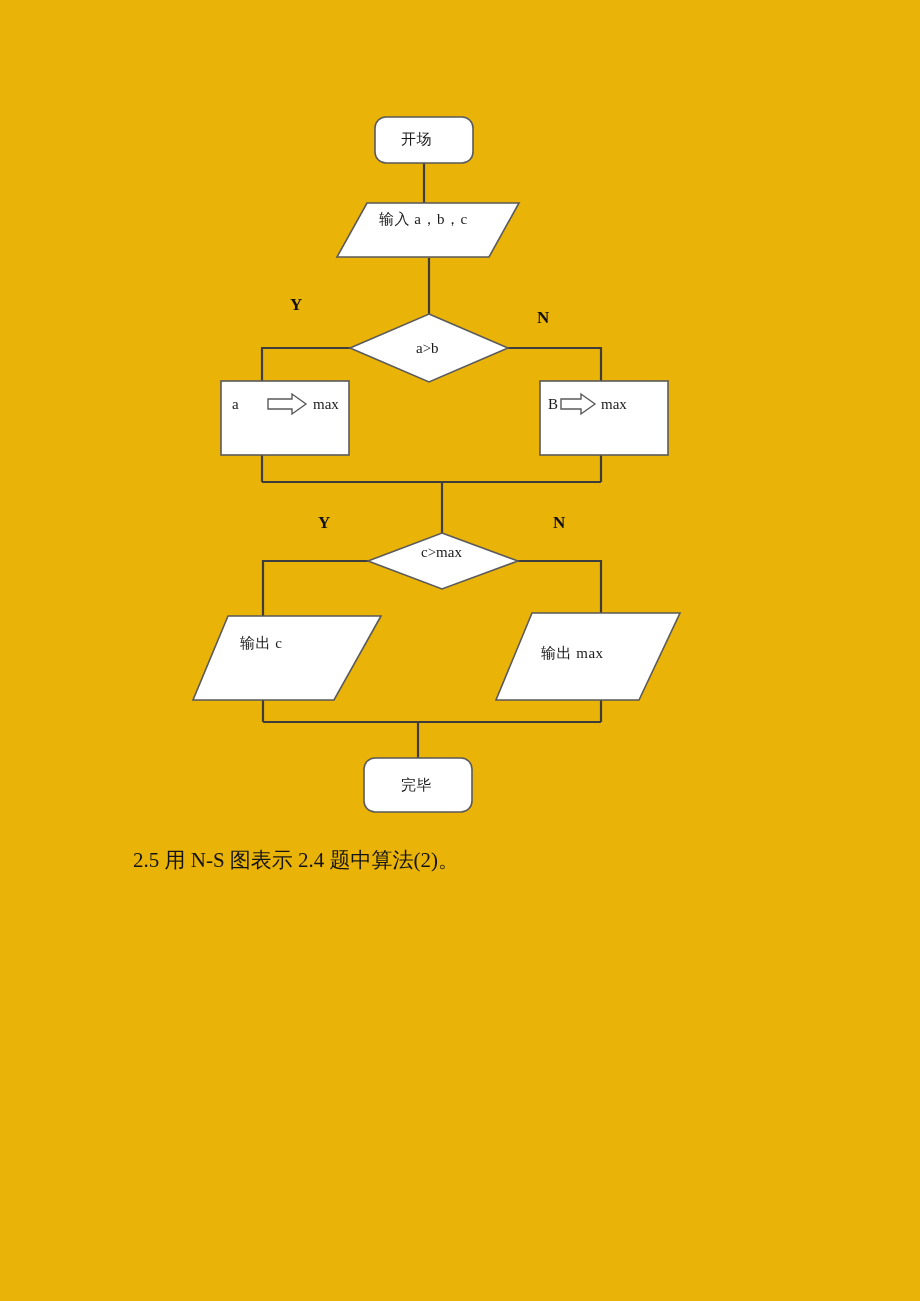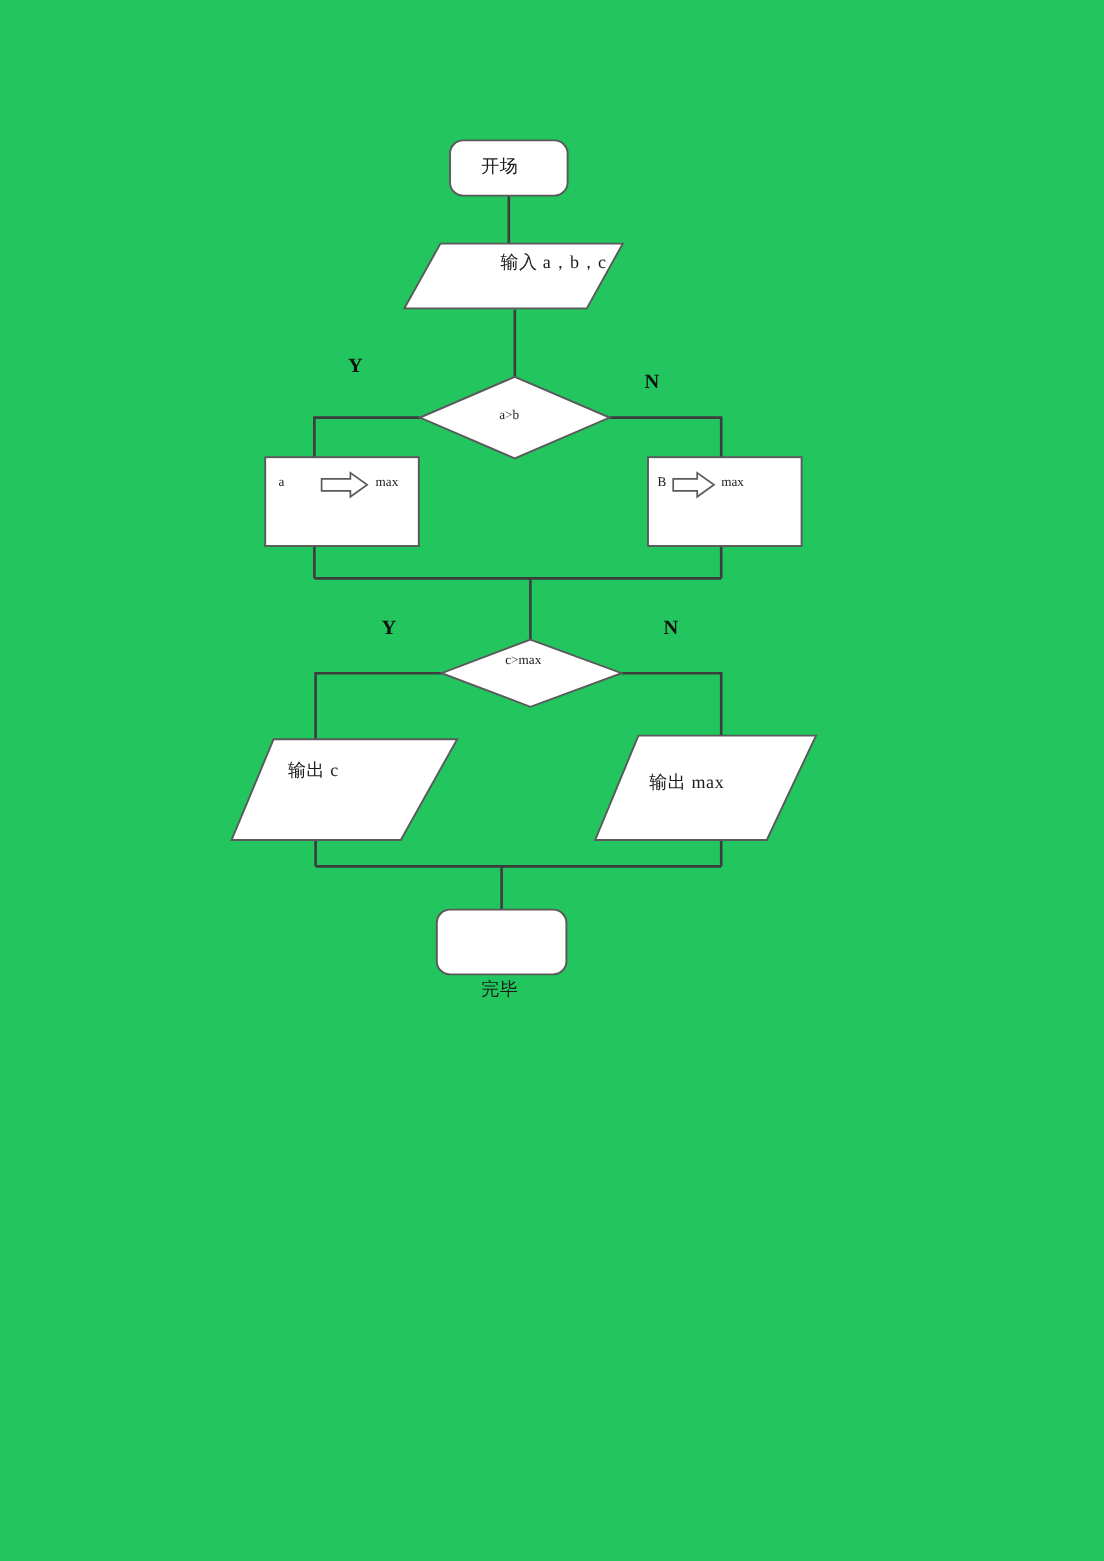--- a/index.html
+++ b/index.html
@@ -15,21 +15,21 @@
     color: #1a1a1a;
     overflow: hidden;
   }
 
   #page {
     position: absolute;
     left: 0;
     top: 0;
     width: 920px;
     height: 1301px;
-    background: #22c55e;
+    background: #eab308;
   }
 
   
   #flowchart {
     position: absolute;
     left: 0;
     top: 0;
     width: 920px;
     height: 840px;
   }
@@ -49,21 +49,21 @@
     color: #1a1a1a;
     white-space: nowrap;
     line-height: 1;
   }
   .cn {
     font-size: 15px;
     letter-spacing: 0.5px;
   }
   .latin {
     font-family: "Liberation Serif", "DejaVu Serif", serif;
-    font-size: 11px;
+    font-size: 15px;
   }
   .branch-label {
     position: absolute;
     font-family: "Liberation Serif", "DejaVu Serif", serif;
     font-size: 17px;
     font-weight: 700;
     color: #111;
     line-height: 1;
   }
 
@@ -144,21 +144,21 @@
       <g fill="#ffffff" stroke="#5a5a5a" stroke-width="1.4">
 
         <polygon points="268,399 292,399 292,394 306,404 292,414 292,409 268,409"></polygon>
 
         <polygon points="561,399 581,399 581,394 595,404 581,414 581,409 561,409"></polygon>
       </g>
     </svg>
 
     <div class="node-label cn" style="left:401px; top:132px;">开场</div>
 
-    <div class="node-label cn" style="left:379px; top:212px;margin-left:38px;">输入 a，b，c</div>
+    <div class="node-label cn" style="left:379px; top:212px;">输入 a，b，c</div>
 
     <div class="node-label latin" style="left:416px; top:341px;">a&gt;b</div>
 
     <div class="branch-label" style="left:290px; top:296px;">Y</div>
     <div class="branch-label" style="left:537px; top:309px;">N</div>
 
     <div class="node-label latin" style="left:232px; top:397px;">a</div>
     <div class="node-label latin" style="left:313px; top:397px;">max</div>
 
     <div class="node-label latin" style="left:548px; top:397px;">B</div>
@@ -166,17 +166,18 @@
 
     <div class="node-label latin" style="left:421px; top:545px;">c&gt;max</div>
 
     <div class="branch-label" style="left:318px; top:514px;">Y</div>
     <div class="branch-label" style="left:553px; top:514px;">N</div>
 
     <div class="node-label cn" style="left:240px; top:636px;">输出 c</div>
 
     <div class="node-label cn" style="left:541px; top:646px;">输出 max</div>
 
-    <div class="node-label cn" style="left:401px; top:818px;">完毕</div>
+    <div class="node-label cn" style="left:401px; top:778px;">完毕</div>
   </div>
 
+  <div id="caption">2.5 用 N-S 图表示 2.4 题中算法(2)。</div>
 
 </div>
 
 </body></html>

